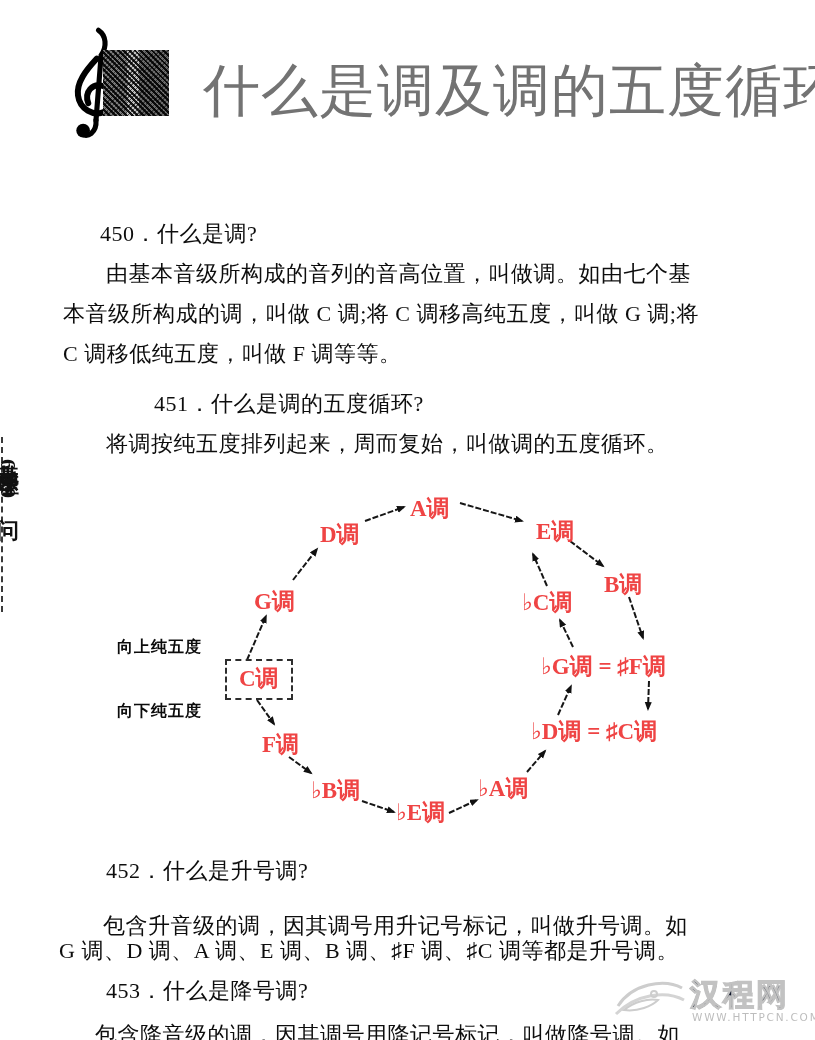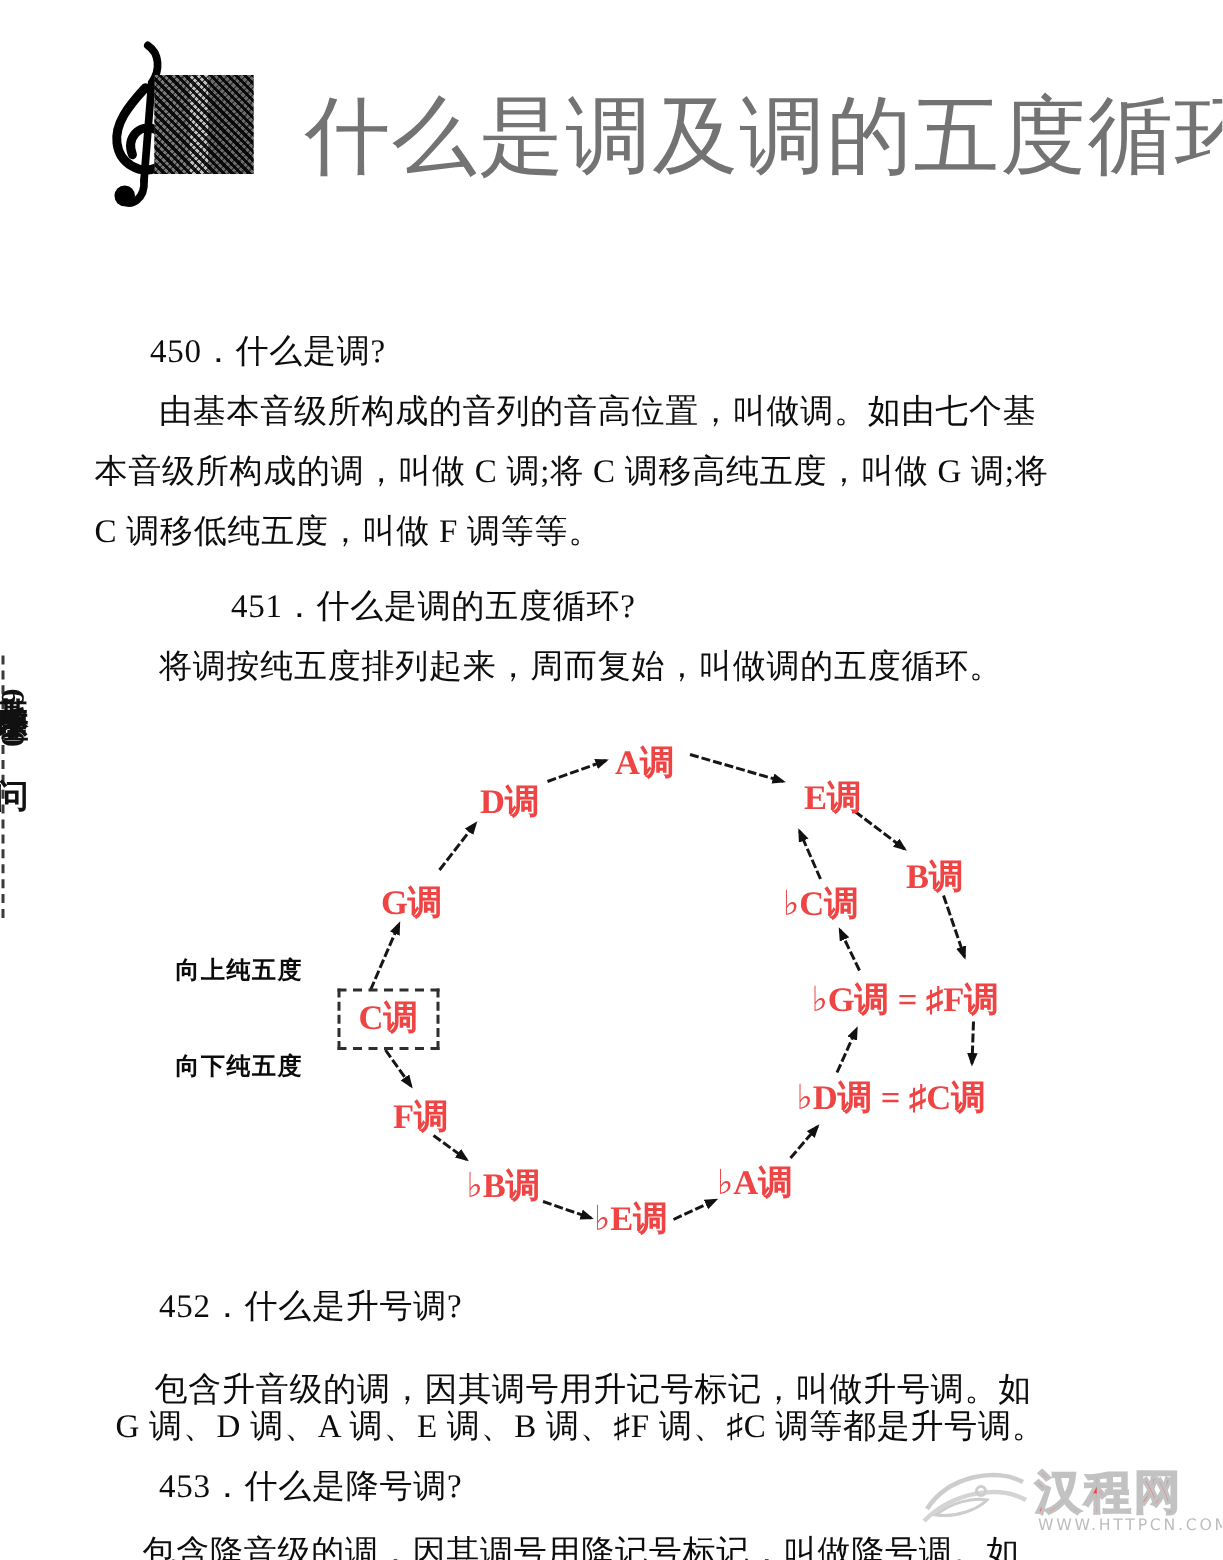--- a/index.html
+++ b/index.html
@@ -56,21 +56,21 @@
     white-space:nowrap;color:#0b0b0b;letter-spacing:1px;
   }
   .arrows{position:absolute;left:0;top:0;}
   
   .wm{position:absolute;left:614px;top:972px;width:200px;height:60px;color:#c9c9c9;}
   .wm-logo{position:absolute;left:0;top:4px;}
   .wm-name{
     position:absolute;left:76px;top:2px;
     font-family:"DejaVu Sans","Liberation Sans",sans-serif;
     font-size:31px;font-weight:bold;letter-spacing:2px;
-    color:#ef4444;
+    color:#0f172a;
     -webkit-text-stroke:1.2px #c2c2c2;
     text-stroke:1.2px #c2c2c2;
   }
   .wm-url{
     position:absolute;left:78px;top:39px;
     font-family:"DejaVu Sans","Liberation Sans",sans-serif;
     font-size:10.5px;letter-spacing:1.8px;color:#bdbdbd;
   }
 </style>
 </head>
@@ -135,21 +135,21 @@
   <div class="node" style="left:262px;top:729px;">F调</div>
   <div class="node" style="left:311px;top:775px;">♭B调</div>
   <div class="node" style="left:396px;top:797px;">♭E调</div>
   <div class="node" style="left:478px;top:773px;">♭A调</div>
 
   <div class="dirlabel" style="left:117px;top:637px;">向上纯五度</div>
   <div class="dirlabel" style="left:117px;top:701px;">向下纯五度</div>
 
   <div class="tl head" style="left:106px;top:858px;">452．什么是升号调?</div>
   <div class="tl" style="left:103px;top:913px;">包含升音级的调，因其调号用升记号标记，叫做升号调。如</div>
-  <div class="tl" style="left:77px;top:938px;">G 调、D 调、A 调、E 调、B 调、♯F 调、♯C 调等都是升号调。</div>
+  <div class="tl" style="left:59px;top:938px;">G 调、D 调、A 调、E 调、B 调、♯F 调、♯C 调等都是升号调。</div>
 
   <div class="tl head" style="left:106px;top:978px;">453．什么是降号调?</div>
   <div class="tl" style="left:95px;top:1022px;">包含降音级的调，因其调号用降记号标记，叫做降号调。如</div>
 
   <div class="wm">
     <svg class="wm-logo" width="72" height="46" viewBox="0 0 72 46">
       <path d="M4,30 C18,8 50,2 68,12" fill="none" stroke="#cdcdcd" stroke-width="3"></path>
       <path d="M2,38 C22,18 52,14 70,24" fill="none" stroke="#d4d4d4" stroke-width="3"></path>
       <path d="M10,34 C20,26 34,22 44,24 C38,30 24,36 10,34 z" fill="none" stroke="#cdcdcd" stroke-width="2"></path>
       <circle cx="40" cy="18" r="3" fill="none" stroke="#cdcdcd" stroke-width="2"></circle>

